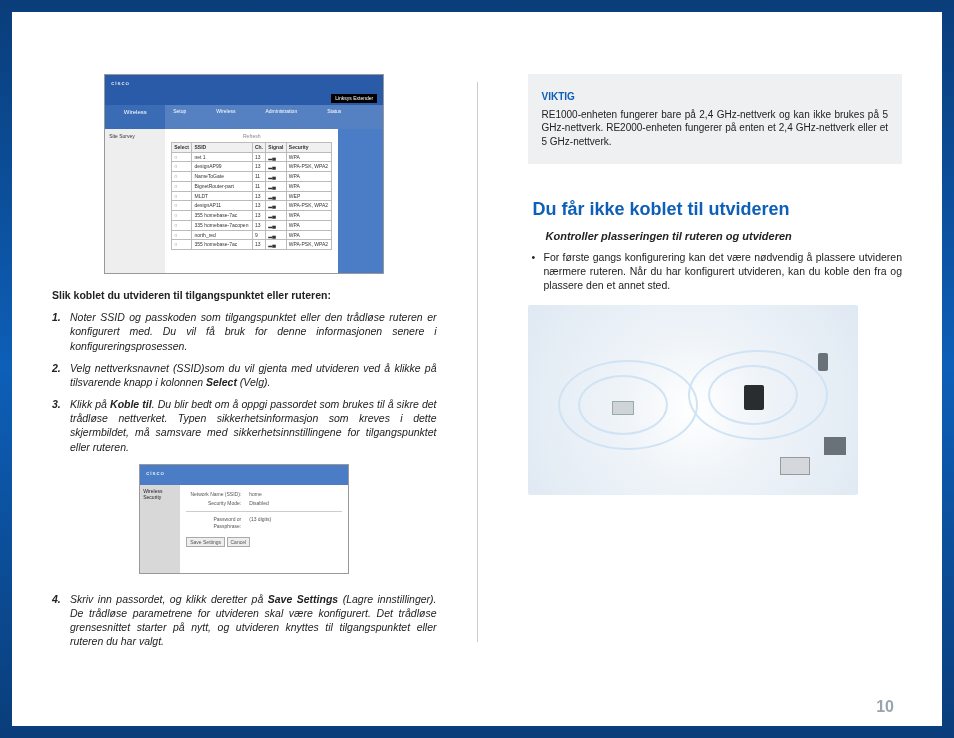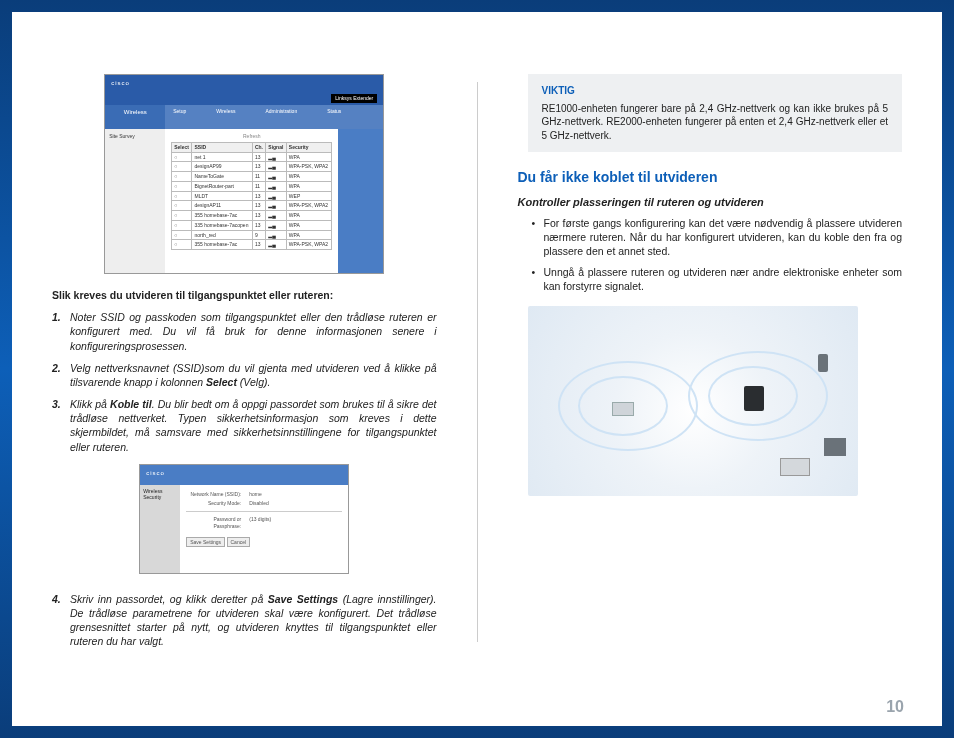--- a/index.html
+++ b/index.html
@@ -85,26 +85,26 @@
   .num-list li { position: relative; margin-bottom: 8px; text-align: justify; }
   .num-list li::before {
     content: attr(data-num);
     position: absolute; left: -18px; top: 0;
     font-weight: 700;
   }
   .strong { font-weight: 700; }
 
   h1.title { color: #0d5fb8; font-size: 22px; font-weight: 400; margin-bottom: 14px; }
   .callout {
-    background: #eef0f2; padding: 10px 14px; margin: 0 0 16px 10px;
+    background: #eef0f2; padding: 16px 14px; margin: 0 0 33px 10px;
     font-size: 10px; text-align: justify;
   }
   .callout-h { color: #0d5fb8; font-weight: 700; text-transform: uppercase; font-size: 10px; margin-bottom: 4px; }
-  h2.sub { color: #0d5fb8; font-size: 14px; font-weight: 700; margin: 6px 0 8px 0; }
-  .italic-h { font-style: italic; font-weight: 700; font-size: 11px; margin-bottom: 6px; }
+  h2.sub { color: #0d5fb8; font-size: 18px; font-weight: 700; margin: 6px 0 8px 15px; }
+  .italic-h { font-style: italic; font-weight: 700; font-size: 11px; margin-bottom: 6px; margin-left: 28px; }
   .bullets { list-style: none; padding-left: 26px; }
   .bullets li { position: relative; margin-bottom: 7px; text-align: justify; }
   .bullets li::before { content: "•"; position: absolute; left: -12px; }
 
   .placement-img {
     width: 330px; height: 190px;
     margin: 12px 0 0 10px;
     background: radial-gradient(circle at 50% 55%, #fff 0%, #eef3f8 40%, #dfe9f3 100%);
     position: relative;
     border-radius: 2px;
@@ -115,21 +115,21 @@
   .w3 { width:90px; height:60px; left:180px; top:60px; }
   .w4 { width:140px; height:90px; left:160px; top:45px; }
   .dev { position:absolute; background:#8a9199; }
   .dev.router { width:22px; height:14px; left:84px; top:96px; background:#cfd4d9; border:1px solid #9aa; }
   .dev.ext { width:20px; height:25px; left:216px; top:80px; background:#2a2d30; border-radius:2px; }
   .dev.phone { width:10px; height:18px; right:30px; top:48px; background:#6a7279; border-radius:2px; }
   .dev.laptop { width:30px; height:18px; right:48px; bottom:20px; background:#d4d8dc; border:1px solid #999; }
   .dev.printer { width:22px; height:18px; right:12px; bottom:40px; background:#6a7279; }
 
   .page-num {
-    position: absolute; bottom: 22px; right: 50px;
+    position: absolute; bottom: 22px; right: 60px;
     color: #9aa4ad; font-size: 16px; font-weight: 700;
   }
 </style>
 </head>
 <body>
 
 <div class="header-row">
   <span>Wireless-N dekningsutvider</span>
   <span>Hvordan komme i gang</span>
 </div>
@@ -238,21 +238,21 @@
                     <td>▂▄</td>
                     <td>WPA-PSK, WPA2</td>
                   </tr>
                 </tbody>
             </table>
           </div>
           <div class="ss1-right"></div>
         </div>
       </div>
 
-      <p class="bold-line">Slik kreves du utvideren til tilgangspunktet eller ruteren:</p>
+      <p class="bold-line">Slik koblet du utvideren til tilgangspunktet eller ruteren:</p>
 
       <ol class="num-list" id="steps-12">
           <li data-num="1.">Noter SSID og passkoden som tilgangspunktet eller den trådløse ruteren er konfigurert med. Du vil få bruk for denne informasjonen senere i konfigureringsprosessen.</li>
           <li data-num="2.">Velg nettverksnavnet (SSID)som du vil gjenta med utvideren ved å klikke på tilsvarende knapp i kolonnen <span class="strong">Select</span> (Velg).</li>
           <li data-num="3.">Klikk på <span class="strong">Koble til</span>. Du blir bedt om å oppgi passordet som brukes til å sikre det trådløse nettverket. Typen sikkerhetsinformasjon som kreves i dette skjermbildet, må samsvare med sikkerhetsinnstillingene for tilgangspunktet eller ruteren.</li>
         </ol>
 
       <div class="screenshot2">
         <div class="ss2-top">
             <div class="ss2-brand">cisco</div>
@@ -291,21 +291,20 @@
       <div class="callout">
         <div class="callout-h">Viktig</div>
         <div>RE1000-enheten fungerer bare på 2,4 GHz-nettverk og kan ikke brukes på 5 GHz-nettverk. RE2000-enheten fungerer på enten et 2,4 GHz-nettverk eller et 5 GHz-nettverk.</div>
       </div>
 
       <h2 class="sub">Du får ikke koblet til utvideren</h2>
       <p class="italic-h">Kontroller plasseringen til ruteren og utvideren</p>
 
       <ul class="bullets" id="bullets">
           <li>For første gangs konfigurering kan det være nødvendig å plassere utvideren nærmere ruteren. Når du har konfigurert utvideren, kan du koble den fra og plassere den et annet sted.</li>
-          <li>Unngå å plassere ruteren og utvideren nær andre elektroniske enheter som kan forstyrre signalet.</li>
         </ul>
 
       <div class="placement-img">
         <div class="wave w2"></div>
           <div class="wave w1"></div>
         <div class="wave w4"></div>
           <div class="wave w3"></div>
         <div class="dev router"></div>
         <div class="dev ext"></div>
         <div class="dev phone"></div>

